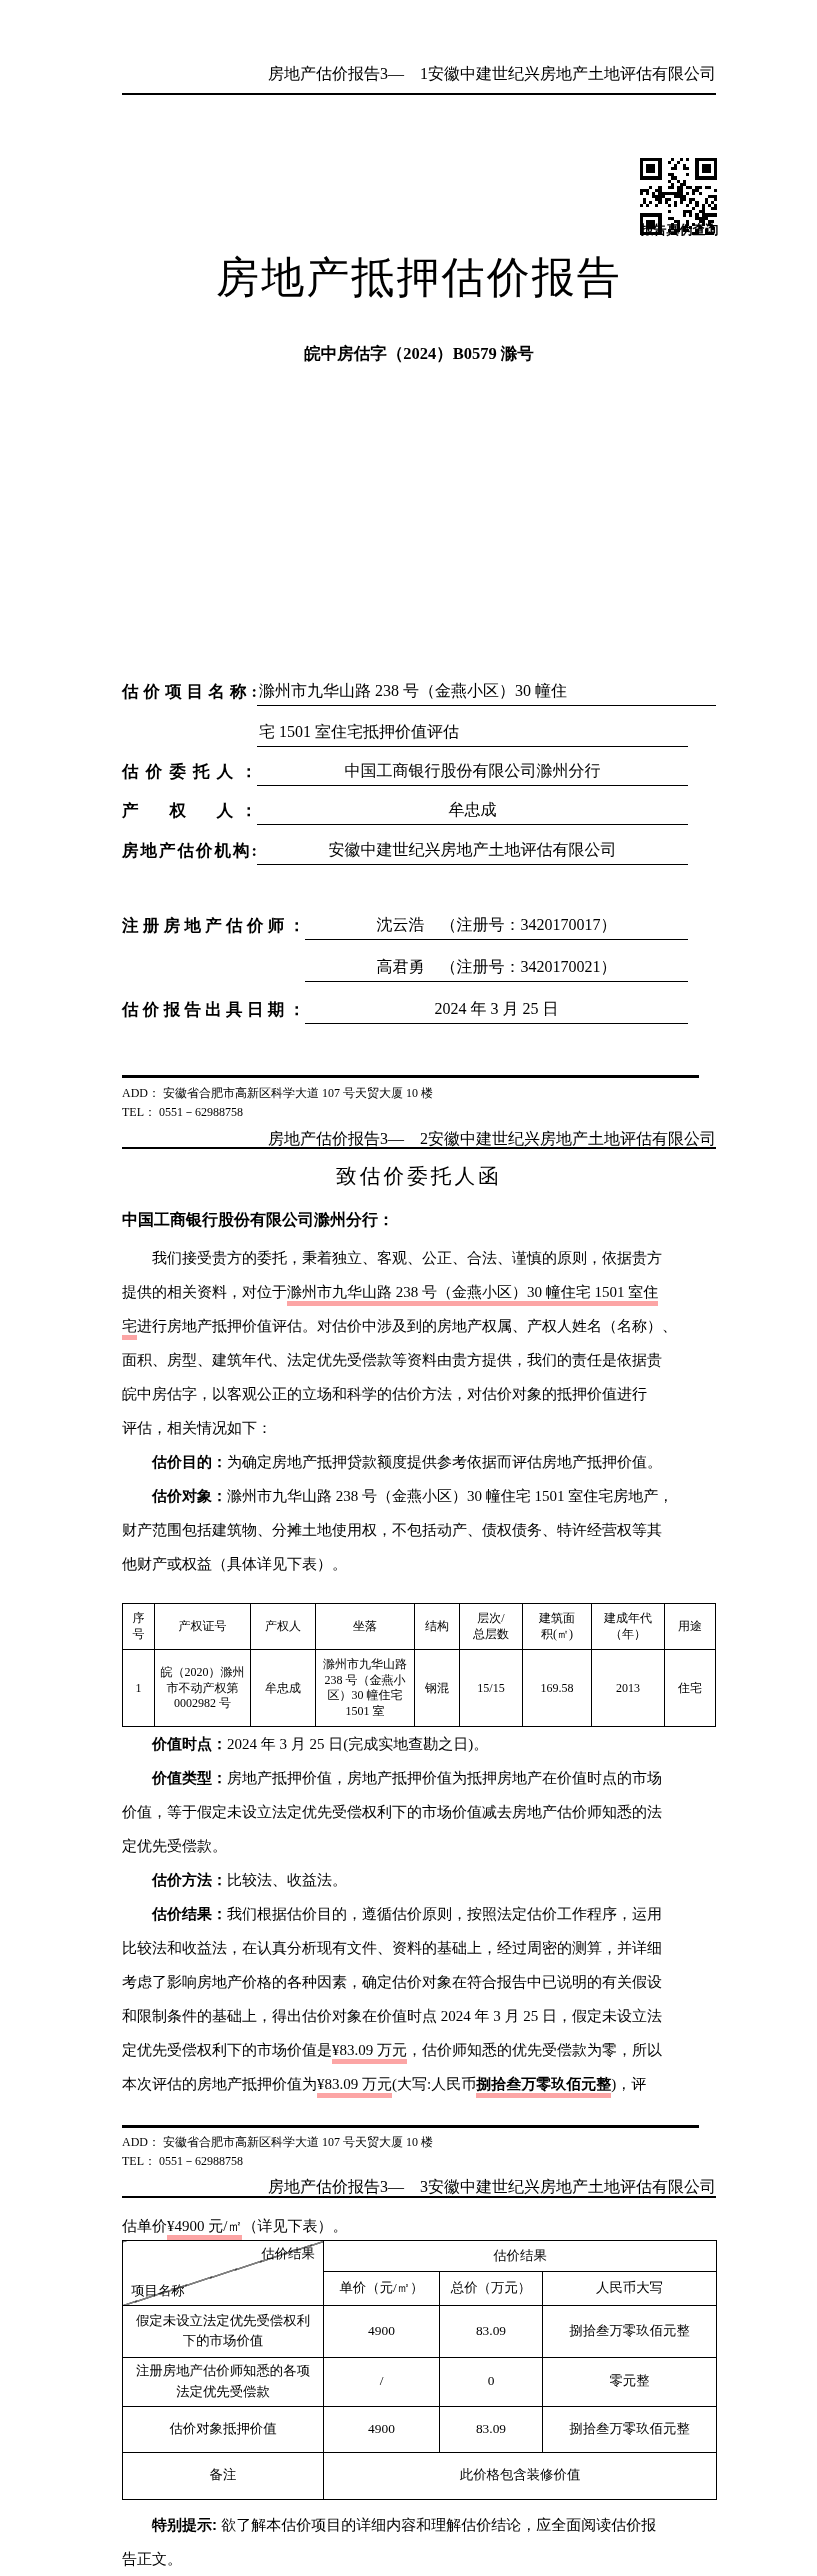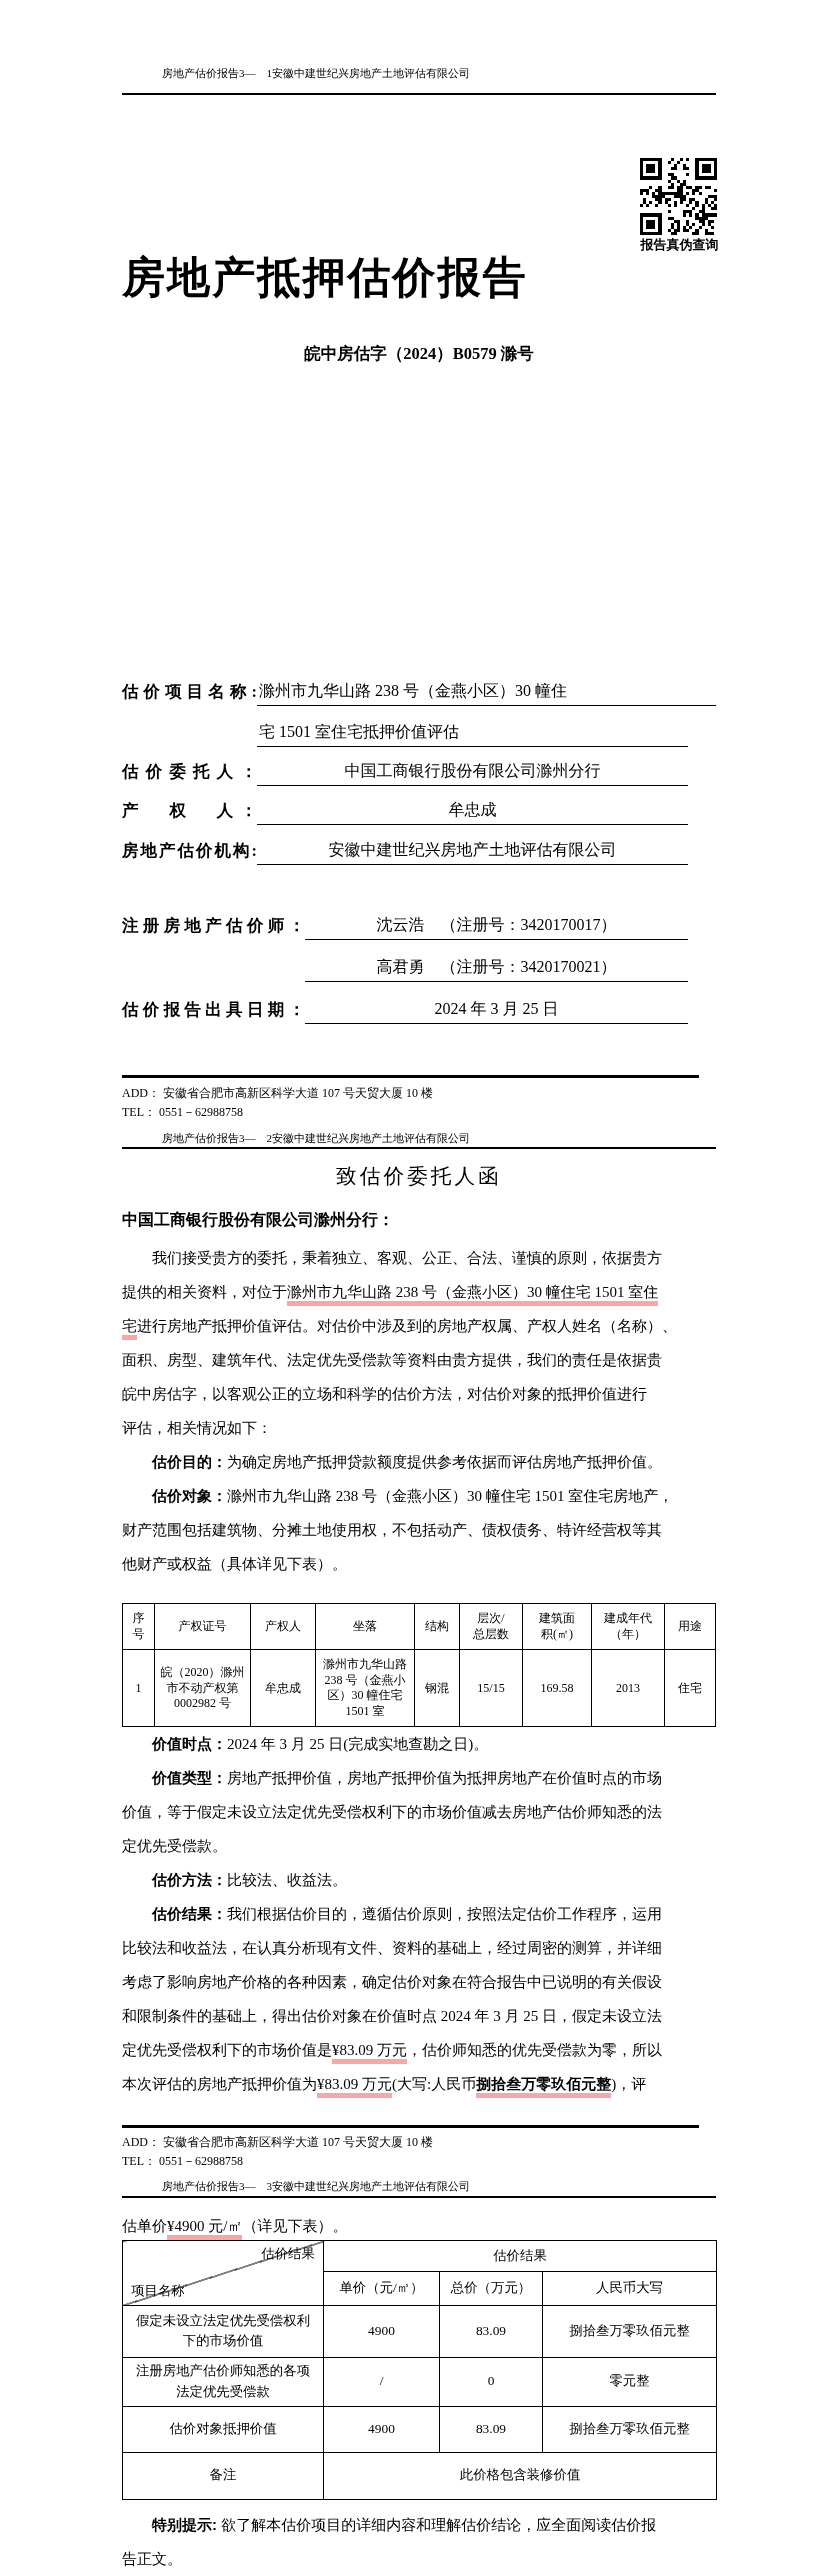--- a/index.html
+++ b/index.html
@@ -1,25 +1,25 @@
 <!DOCTYPE html>
 <html style="font-size:8.2px"><head>
 <meta charset="utf-8">
 <style>
   html,body{margin:0;padding:0;background:#ffffff;}
   .doc{position:relative;width:818px;height:3300px;background:#fff;color:#000;
        font-family:"Liberation Serif","DejaVu Serif",serif;overflow:hidden;}
   .abs{position:absolute;}
   .rule{background:#000;left:122px;width:594px;}
   .frule{background:#000;left:122px;width:577px;height:3.1px;}
-  .phead{left:122px;width:594px;display:flex;justify-content:flex-start;
-         font-size:11px;line-height:15.5px;margin-left:40px;}
+  .phead{left:122px;width:594px;display:flex;justify-content:flex-end;
+         font-size:16px;line-height:15.5px;}
   .phead span{white-space:pre;}
-  .title1{left:122px;width:594px;text-align:left;
-          font-family:"Liberation Sans","DejaVu Sans",sans-serif;font-weight:bold;
+  .title1{left:122px;width:594px;text-align:center;
+          font-family:"Liberation Sans","DejaVu Sans",sans-serif;font-weight:normal;
           font-size:43px;letter-spacing:2.1px;line-height:49px;}
   .subtitle{left:122px;width:594px;text-align:center;font-weight:bold;
             font-size:16.5px;line-height:23px;}
   .qrcap{text-align:center;font-family:"Liberation Sans","DejaVu Sans",sans-serif;
          font-weight:bold;font-size:13px;}
   
   .frow{left:122px;width:594px;display:flex;align-items:flex-end;height:30px;}
   .flbl{flex:none;width:135px;font-family:Liberation Serif, serif;
         font-weight:bold;font-size:16.5px;text-align:justify;text-align-last:justify;
         padding-bottom:3.1px;}
@@ -237,21 +237,21 @@
         <rect x="108" y="138" width="6" height="6" fill="#000"></rect>
         <rect x="126" y="138" width="6" height="6" fill="#000"></rect>
         <rect x="60" y="144" width="6" height="6" fill="#000"></rect>
         <rect x="66" y="144" width="6" height="6" fill="#000"></rect>
         <rect x="102" y="144" width="6" height="6" fill="#000"></rect>
         <rect x="108" y="144" width="6" height="6" fill="#000"></rect>
         <rect x="126" y="144" width="6" height="6" fill="#000"></rect>
         <rect x="132" y="144" width="6" height="6" fill="#000"></rect>
         <rect x="138" y="144" width="6" height="6" fill="#000"></rect>
       </svg></div>
-  <div class="abs qrcap" style="left:615px;top:236px;width:129px">报告真伪查询</div>
+  <div class="abs qrcap" style="left:615px;top:221px;width:129px">报告真伪查询</div>
 
   <div class="abs title1" style="top:253px">房地产抵押估价报告</div>
   <div class="abs subtitle" style="top:342px">皖中房估字（2024）B0579 滁号</div>
 
   <div class="abs frow" style="top:676px">
     <span class="flbl">估价项目名称:</span>
     <span class="fval">滁州市九华山路 238 号（金燕小区）30 幢住</span>
   </div>
   <div class="abs frow" style="top:717px">
     <span class="flbl"></span>

